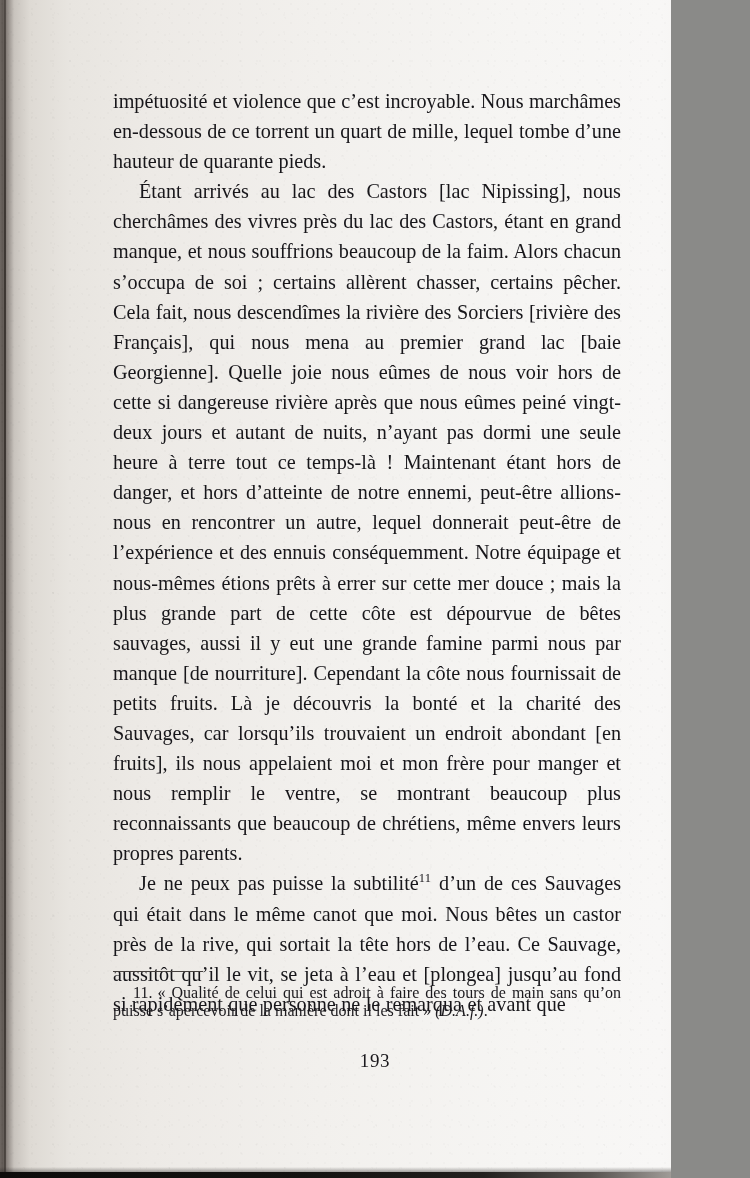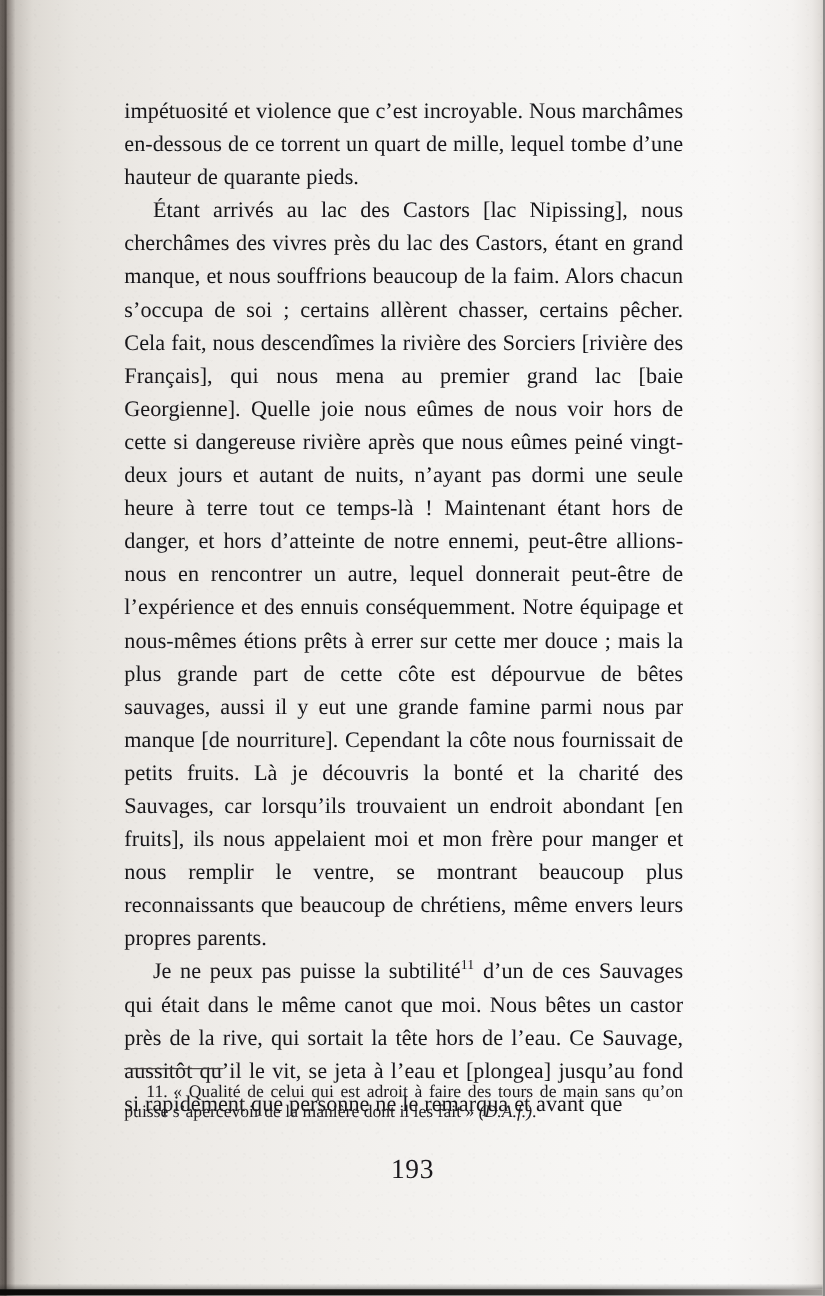--- a/index.html
+++ b/index.html
@@ -4,21 +4,21 @@
 <title>Page 193</title>
 <style>
   html, body {
     margin: 0;
     padding: 0;
     background: #8a8a88;
   }
 
   .page-scan {
     position: relative;
-    width: 748px;
+    width: 671px;
     height: 1178px;
     overflow: hidden;
     background: #e9e7e3;
     background-image:
       linear-gradient(to right,
         #6d6661 0px,
         #5f5853 3px,
         #8d8681 7px,
         #c8c3bd 14px,
         #dedad4 30px,
@@ -145,21 +145,21 @@
     font-style: italic;
   }
 
   .folio {
     position: absolute;
     top: 1050px;
     left: 0;
     width: 750px;
     text-align: center;
     font-family: "Liberation Serif", "DejaVu Serif", serif;
-    font-size: 25px;
+    font-size: 19px;
     color: #1b191d;
     letter-spacing: 0.6px;
   }
 </style>
 </head>
 <body>
 
 <div class="page-scan">
 
   <div class="paper-grain"></div>

